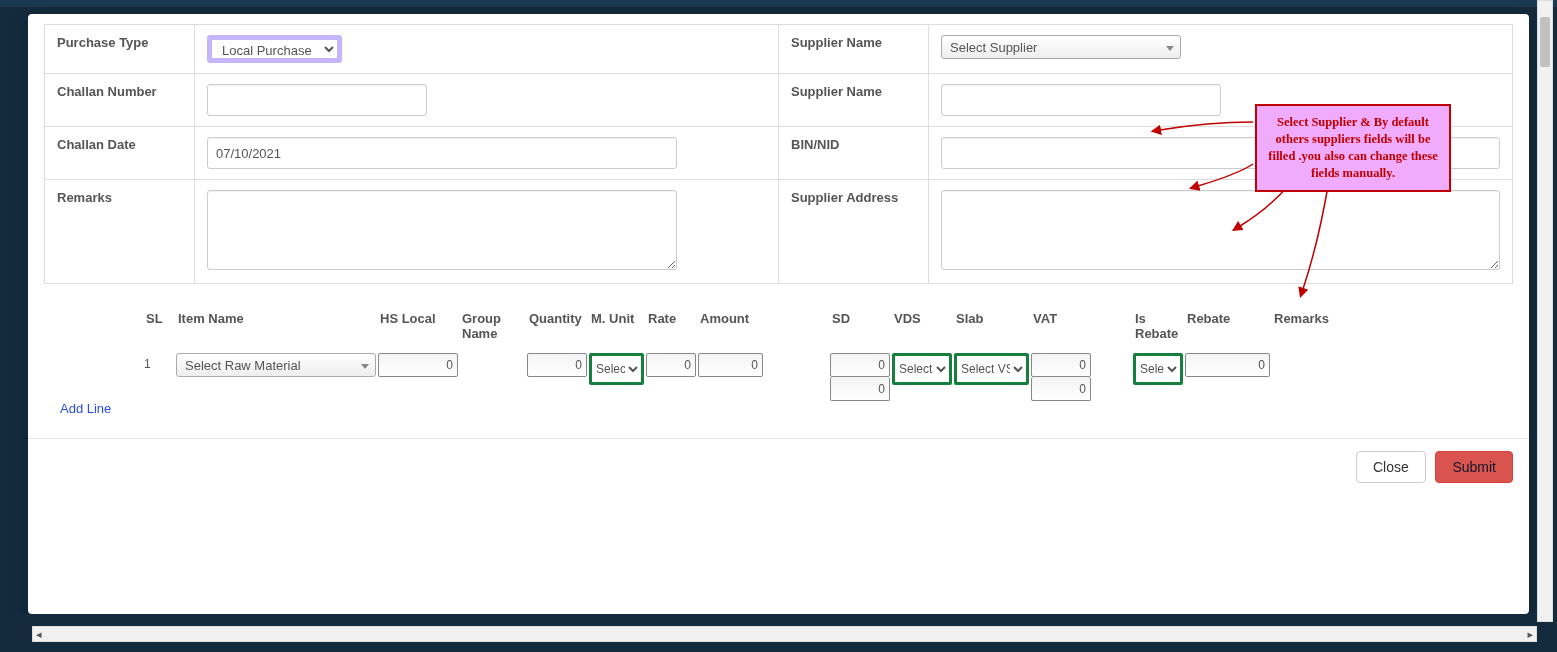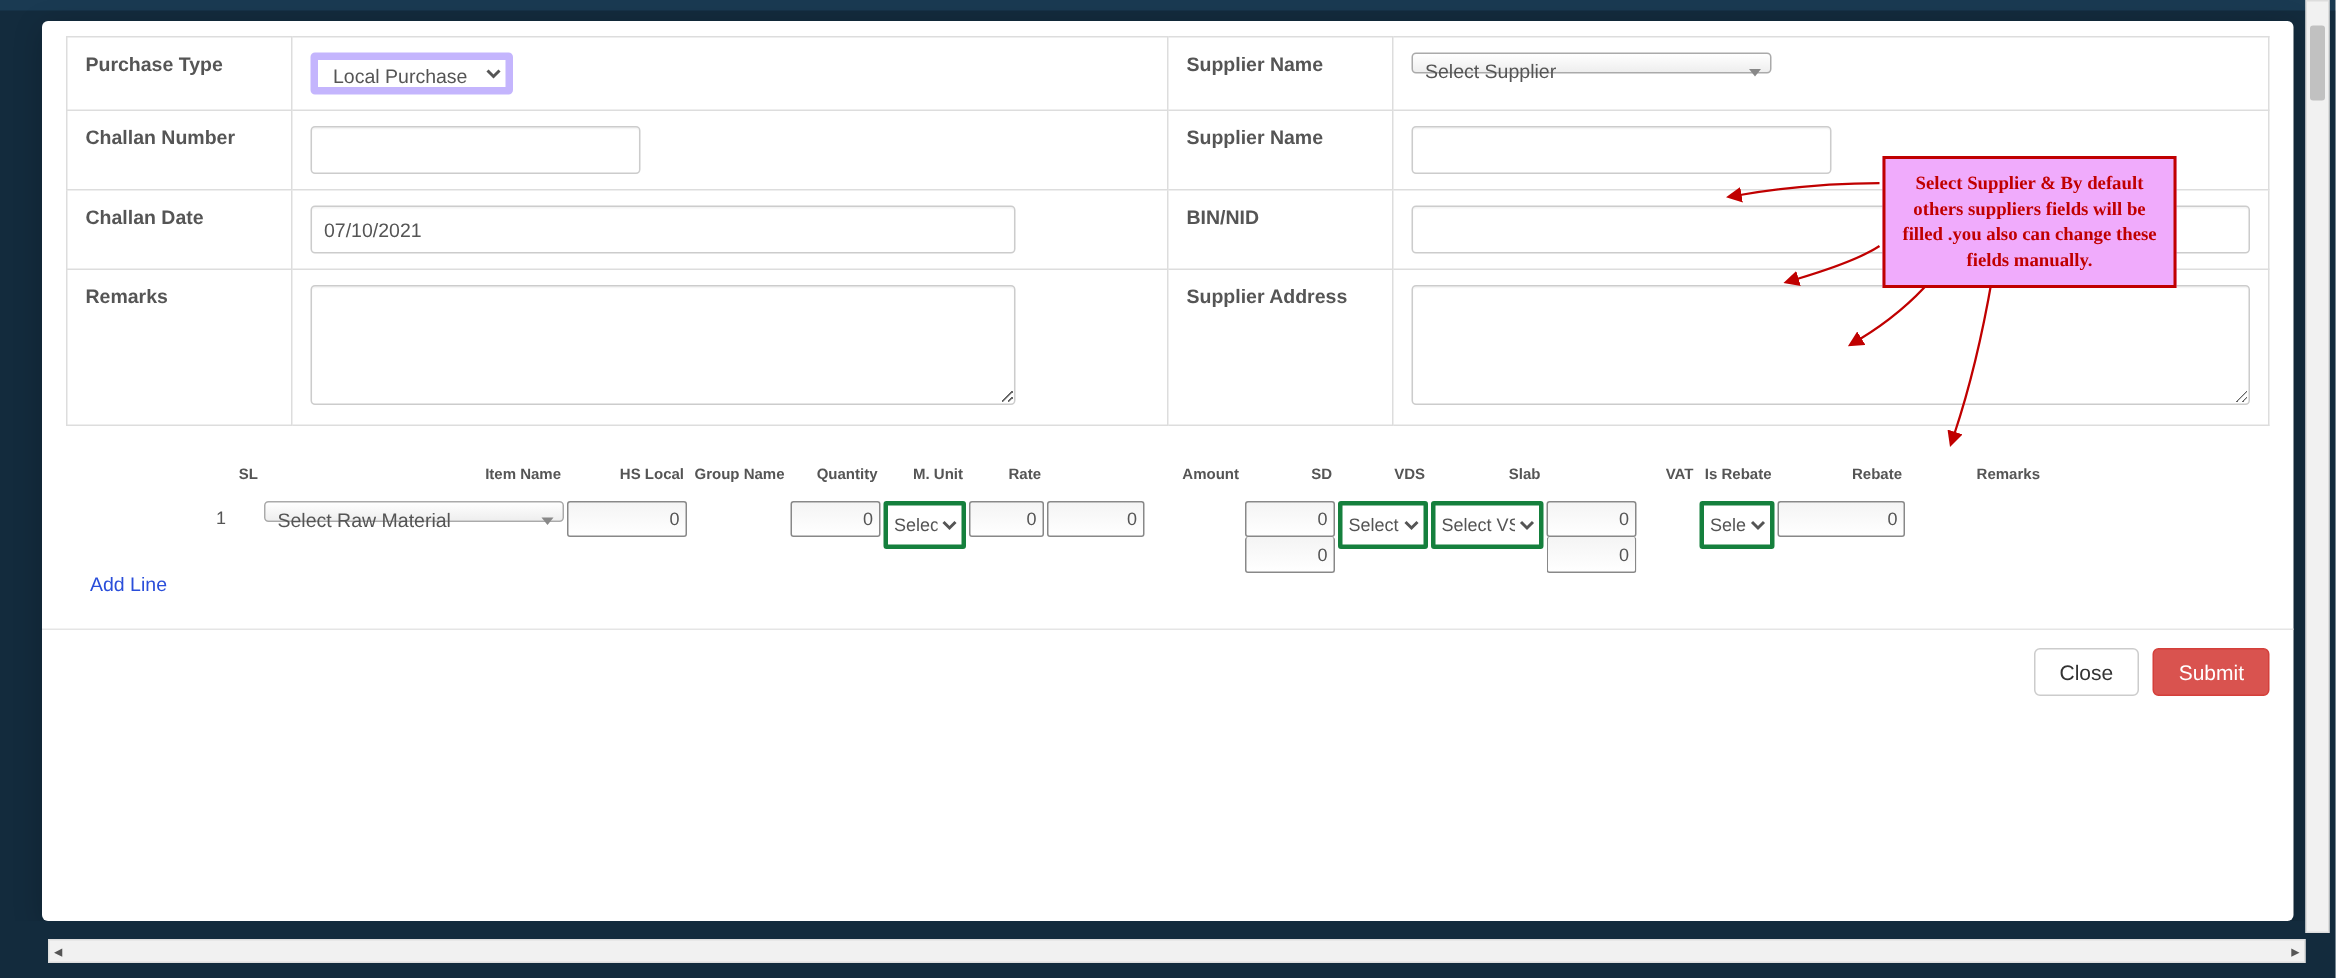--- a/index.html
+++ b/index.html
@@ -88,21 +88,21 @@
     height: 80px;
     border: 1px solid #ccc;
     border-radius: 3px;
     padding: 6px 8px;
     resize: both;
     box-shadow: inset 0 1px 1px rgba(0,0,0,0.05);
   }
   .txa-full { width: 100%; }
   .select2-like {
     width: 240px;
-    height: 14px;
+    height: 24px;
     border: 1px solid #aaa;
     border-radius: 3px;
     background: linear-gradient(#fff,#eee);
     padding: 3px 20px 3px 8px;
     position: relative;
     font-size: 13px;
     color: #555;
     cursor: pointer;
     display: inline-block;
     line-height: 18px;
@@ -140,23 +140,22 @@
   .line-area { margin-top: 25px; padding: 0 0 0 100px; }
   .line-header, .line-row {
     display: grid;
     grid-template-columns: 30px 200px 80px 65px 60px 55px 50px 130px 60px 60px 75px 100px 50px 85px 90px;
     gap: 2px;
     align-items: start;
   }
   .line-header > div {
     font-weight: bold;
     color: #555;
-    font-size: 10px;
+    font-size: 13px;
     padding: 2px 2px;
-    text-align: right;
   }
   .line-row { margin-top: 10px; }
   .line-row > div { padding: 0; }
   .linp {
     width: 100%;
     height: 24px;
     border: 1px solid #888;
     border-radius: 2px;
     font-size: 12px;
     padding: 2px 4px;
@@ -203,21 +202,21 @@
     border-radius: 4px;
     font-size: 14px;
     cursor: pointer;
     border: 1px solid #ccc;
     background: #fff;
     color: #333;
   }
   .btn-danger {
     background: #d9534f;
     border-color: #d43f3a;
-    color: #ffffff;
+    color: #0f172a;
     margin-left: 6px;
   }
 
   .hbar {
     position: absolute;
     left: 32px; right: 20px; bottom: 10px;
     height: 16px;
     background: #f1f1f1;
     border: 1px solid #ddd;
     display: flex;

